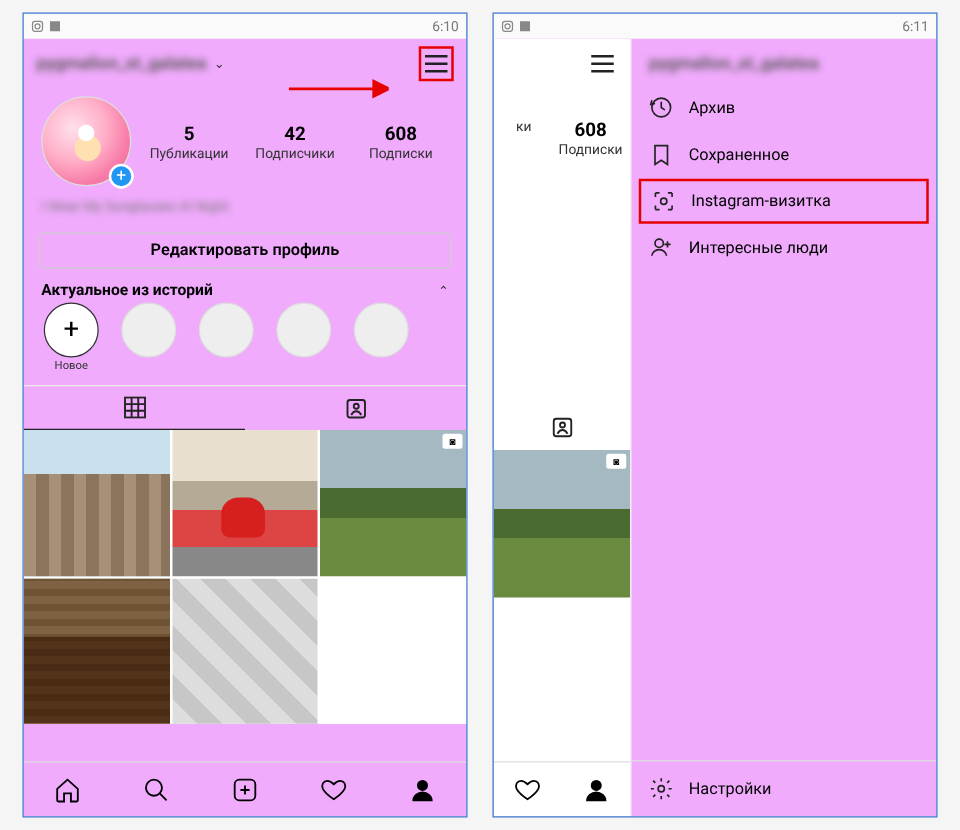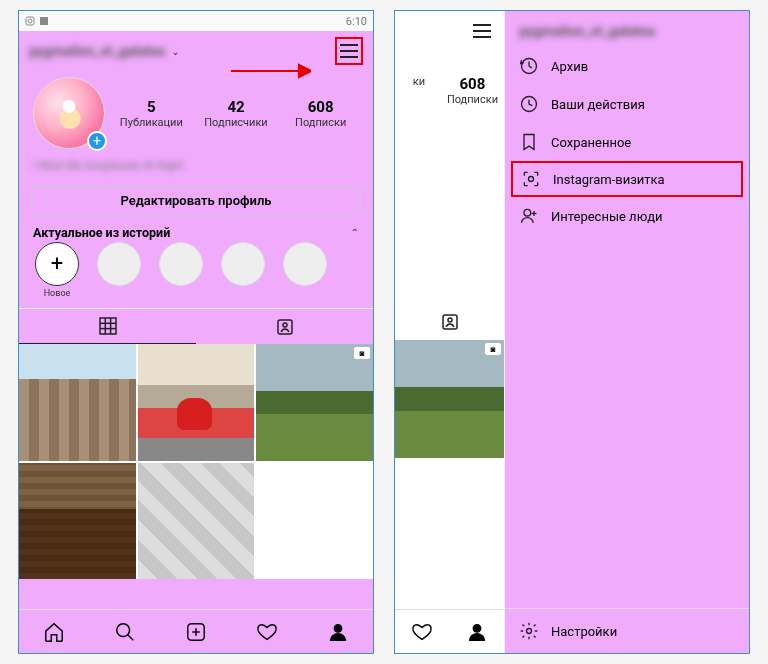--- a/index.html
+++ b/index.html
@@ -211,20 +211,32 @@
     <div class="bn active">
         <svg viewBox="0 0 24 24">
           <circle cx="12" cy="8" r="4"></circle>
           <path d="M4 21c0-4 4-7 8-7s8 3 8 7z"></path>
         </svg>
       </div>
   </div>
 </div>
 
 <div class="phone">
+  <div class="statusbar">
+    <div class="sb-icons">
+      <svg class="sb-icon" viewBox="0 0 10 10">
+          <rect x="1" y="1" width="8" height="8" rx="2" fill="none" stroke="#888"></rect>
+          <circle cx="5" cy="5" r="2" fill="none" stroke="#888"></circle>
+        </svg>
+      <svg class="sb-icon" viewBox="0 0 10 10">
+          <rect x="1" y="1" width="8" height="8" fill="#888"></rect>
+        </svg>
+    </div>
+    <span>6:11</span>
+  </div>
 
   <div class="phone2-body">
     <div class="left-slice">
       <div class="hamburger">
         <svg width="20" height="16" viewBox="0 0 20 16">
             <line x1="1" y1="2" x2="19" y2="2"></line>
             <line x1="1" y1="8" x2="19" y2="8"></line>
             <line x1="1" y1="14" x2="19" y2="14"></line>
           </svg>
       </div>
@@ -273,27 +285,20 @@
       <div class="mitem">
         <span class="micon"><svg viewBox="0 0 24 24">
               <circle cx="12" cy="12" r="9"></circle>
               <path d="M12 7v5l3 2" stroke-linecap="round"></path>
               <path d="M3 5l-1 4 4-1" fill="none"></path>
             </svg></span>
         <span>Архив</span>
       </div>
       <div class="mitem">
         <span class="micon"><svg viewBox="0 0 24 24">
-              <circle cx="12" cy="12" r="9"></circle>
-              <polyline points="12 7 12 12 16 14"></polyline>
-            </svg></span>
-        <span>Ваши действия</span>
-      </div>
-      <div class="mitem">
-        <span class="micon"><svg viewBox="0 0 24 24">
               <path d="M6 3h12v18l-6-4-6 4z"></path>
             </svg></span>
         <span>Сохраненное</span>
       </div>
       <div class="mitem boxed">
         <span class="micon"><svg viewBox="0 0 24 24">
               <path d="M4 4h4M16 4h4M4 20h4M16 20h4M4 4v4M4 16v4M20 4v4M20 16v4"></path>
               <circle cx="12" cy="12" r="3"></circle>
             </svg></span>
         <span>Instagram-визитка</span>

